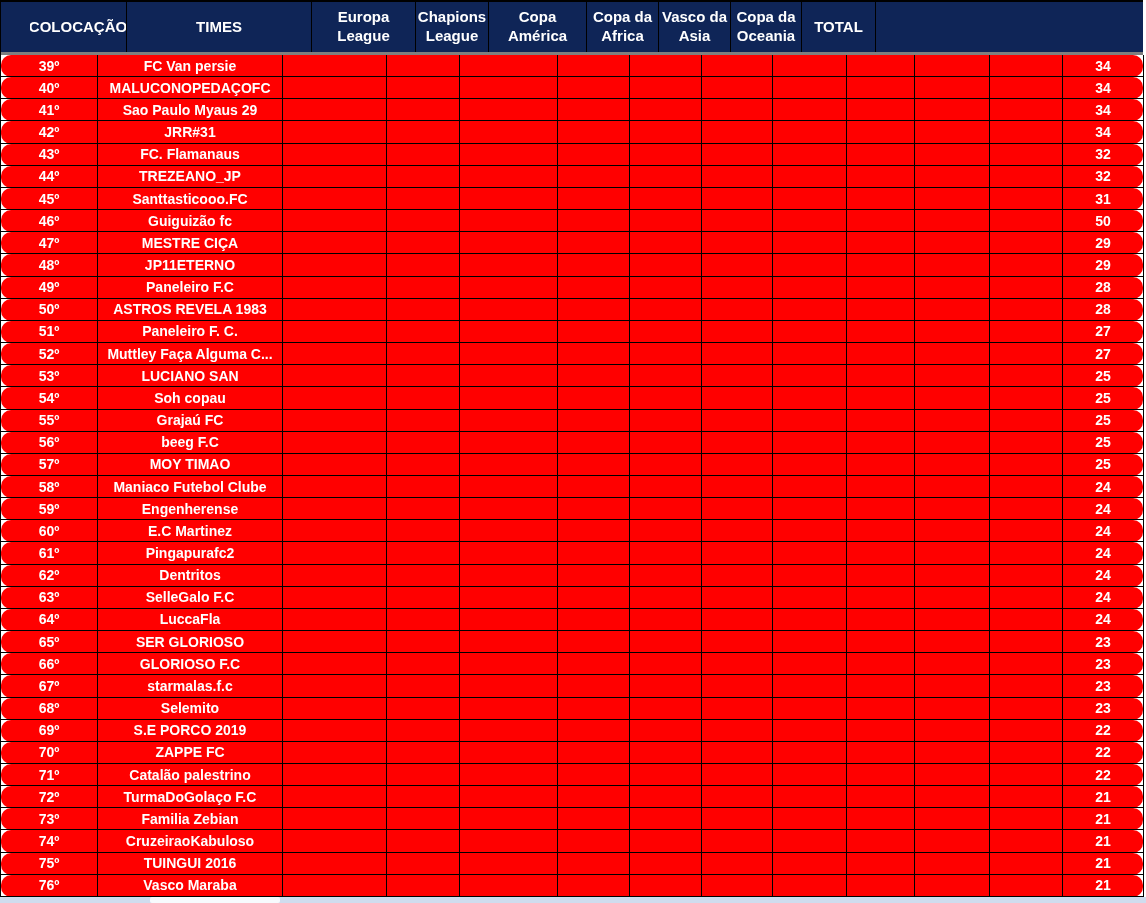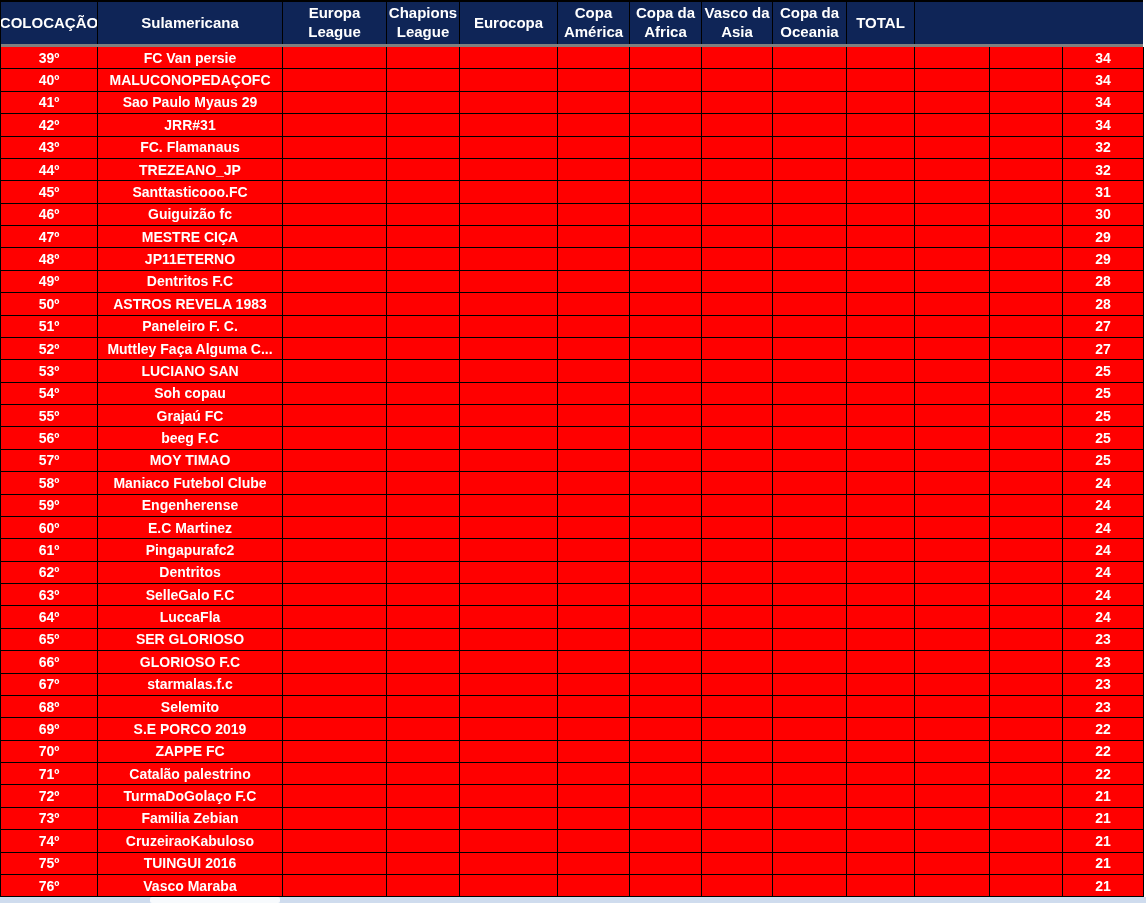--- a/index.html
+++ b/index.html
@@ -15,24 +15,25 @@
   }
   .grid-table {
     position:absolute; left:0; top:0;
     width:1143px; height:897px;
     display:flex; flex-direction:column;
     border-left:1px solid #000;
   }
   .header-row {
     display:grid;
     grid-template-columns:97px 185px 104px 73px 98px 72px 72px 71px 74px 68px 75px 73px 81px;
-    height:44px;
+    height:52px;
     background:var(--header-bg,#0f2557);
     border-top:2px solid #000;
     flex:0 0 auto;
+    padding-left:29px;
   }
   .header-cell {
     display:flex; align-items:center; justify-content:center;
     text-align:center;
     color:#ffffff;
     font-weight:bold;
     font-size:15px;
     line-height:1.25;
     border-right:1px solid #000;
     padding:1px 2px;
@@ -45,20 +46,21 @@
   }
   .rows {
     flex:1 1 auto;
     display:flex; flex-direction:column;
   }
   .data-row {
     flex:1 1 auto;
     display:grid;
     grid-template-columns:97px 185px 104px 73px 98px 72px 72px 71px 74px 68px 75px 73px 81px;
     background:var(--row-bg,#ff0000);
+    border-radius:10px;
   }
   .data-cell {
     display:flex; align-items:center; justify-content:center;
     color:#ffffff;
     font-weight:bold;
     font-size:14px;
     border-right:1px solid #000;
     border-bottom:1px solid #000;
     white-space:nowrap;
     overflow:hidden;
@@ -76,24 +78,23 @@
     border-radius:2px;
   }
 </style>
 </head>
 <body>
 
 <div class="sheet">
   <div class="grid-table">
     <div class="header-row">
         <div class="header-cell">COLOCAÇÃO</div>
-        <div class="header-cell">Sulamericana</div>
+        <div class="header-cell">TIMES</div>
         <div class="header-cell">Europa League</div>
         <div class="header-cell">Chapions League</div>
-        <div class="header-cell">Eurocopa</div>
         <div class="header-cell">Copa América</div>
         <div class="header-cell">Copa da Africa</div>
         <div class="header-cell">Vasco da Asia</div>
         <div class="header-cell">Copa da Oceania</div>
         <div class="header-cell">TOTAL</div>
       </div>
     <div class="freeze-line"></div>
     <div class="rows">
         <div class="data-row">
           <div class="data-cell">39º</div>
@@ -206,21 +207,21 @@
           <div class="data-cell"></div>
           <div class="data-cell"></div>
           <div class="data-cell"></div>
           <div class="data-cell"></div>
           <div class="data-cell"></div>
           <div class="data-cell"></div>
           <div class="data-cell"></div>
           <div class="data-cell"></div>
           <div class="data-cell"></div>
           <div class="data-cell"></div>
-          <div class="data-cell">30</div>
+          <div class="data-cell">50</div>
         </div>
         <div class="data-row">
           <div class="data-cell">47º</div>
           <div class="data-cell">MESTRE CIÇA</div>
           <div class="data-cell"></div>
           <div class="data-cell"></div>
           <div class="data-cell"></div>
           <div class="data-cell"></div>
           <div class="data-cell"></div>
           <div class="data-cell"></div>
@@ -240,21 +241,21 @@
           <div class="data-cell"></div>
           <div class="data-cell"></div>
           <div class="data-cell"></div>
           <div class="data-cell"></div>
           <div class="data-cell"></div>
           <div class="data-cell"></div>
           <div class="data-cell">29</div>
         </div>
         <div class="data-row">
           <div class="data-cell">49º</div>
-          <div class="data-cell">Dentritos F.C</div>
+          <div class="data-cell">Paneleiro F.C</div>
           <div class="data-cell"></div>
           <div class="data-cell"></div>
           <div class="data-cell"></div>
           <div class="data-cell"></div>
           <div class="data-cell"></div>
           <div class="data-cell"></div>
           <div class="data-cell"></div>
           <div class="data-cell"></div>
           <div class="data-cell"></div>
           <div class="data-cell"></div>

